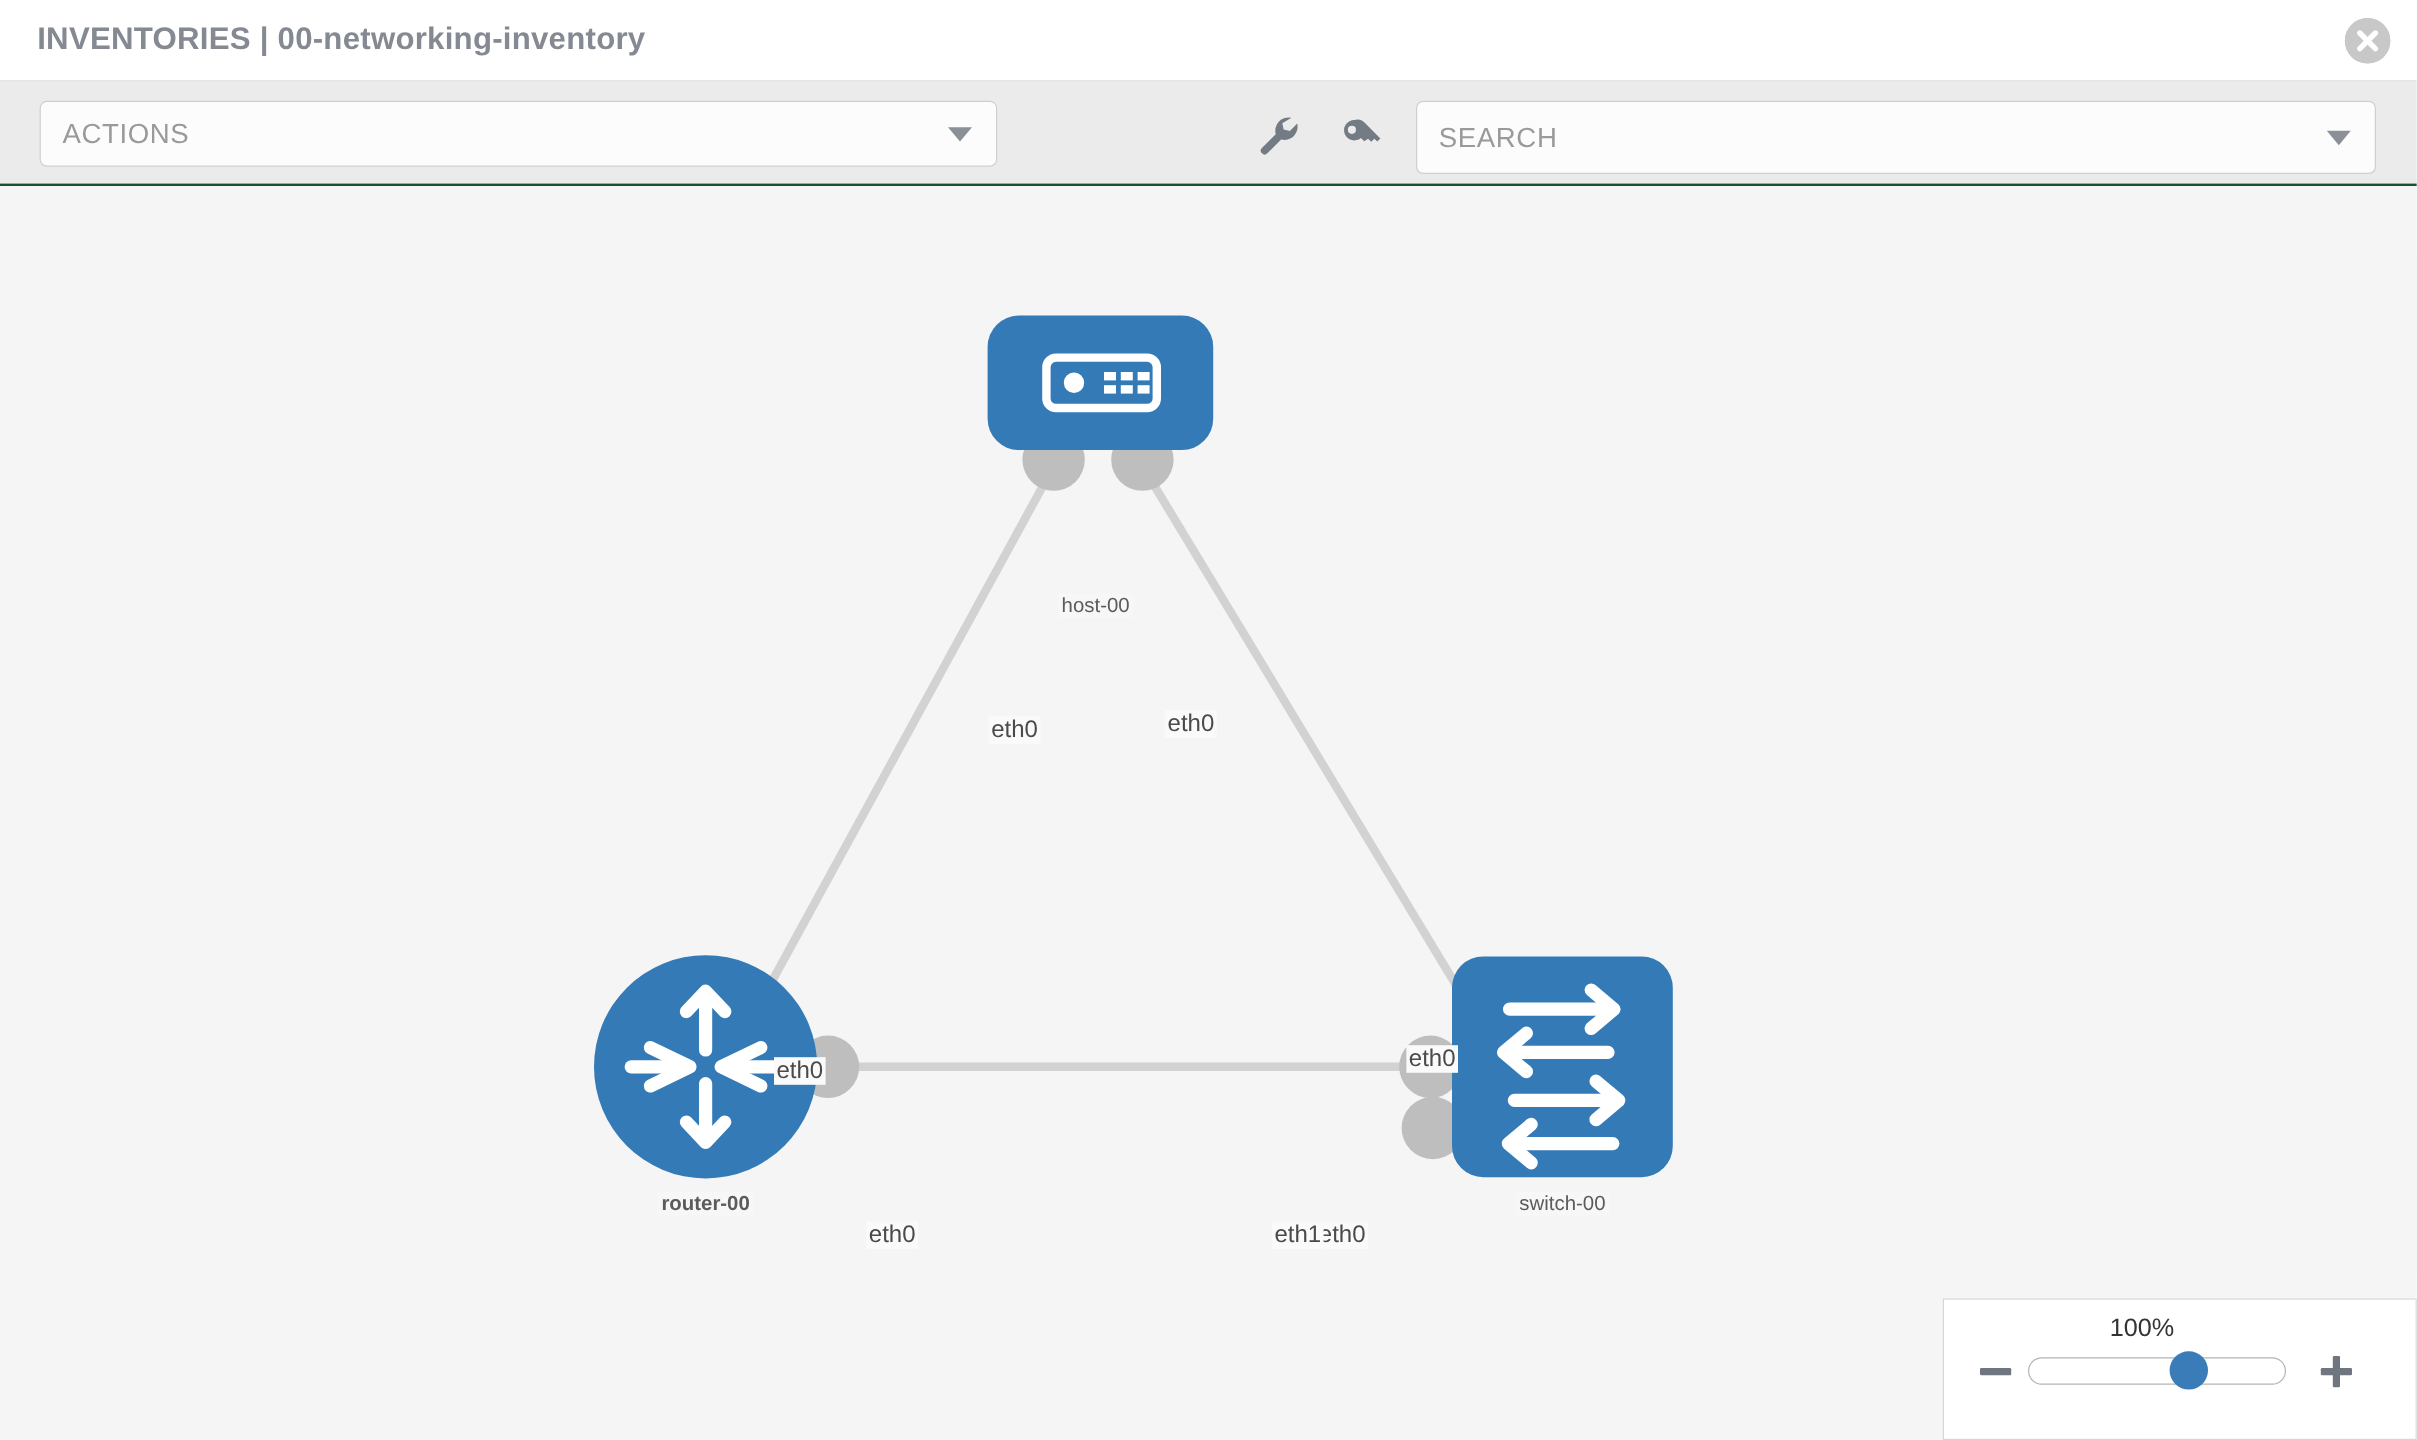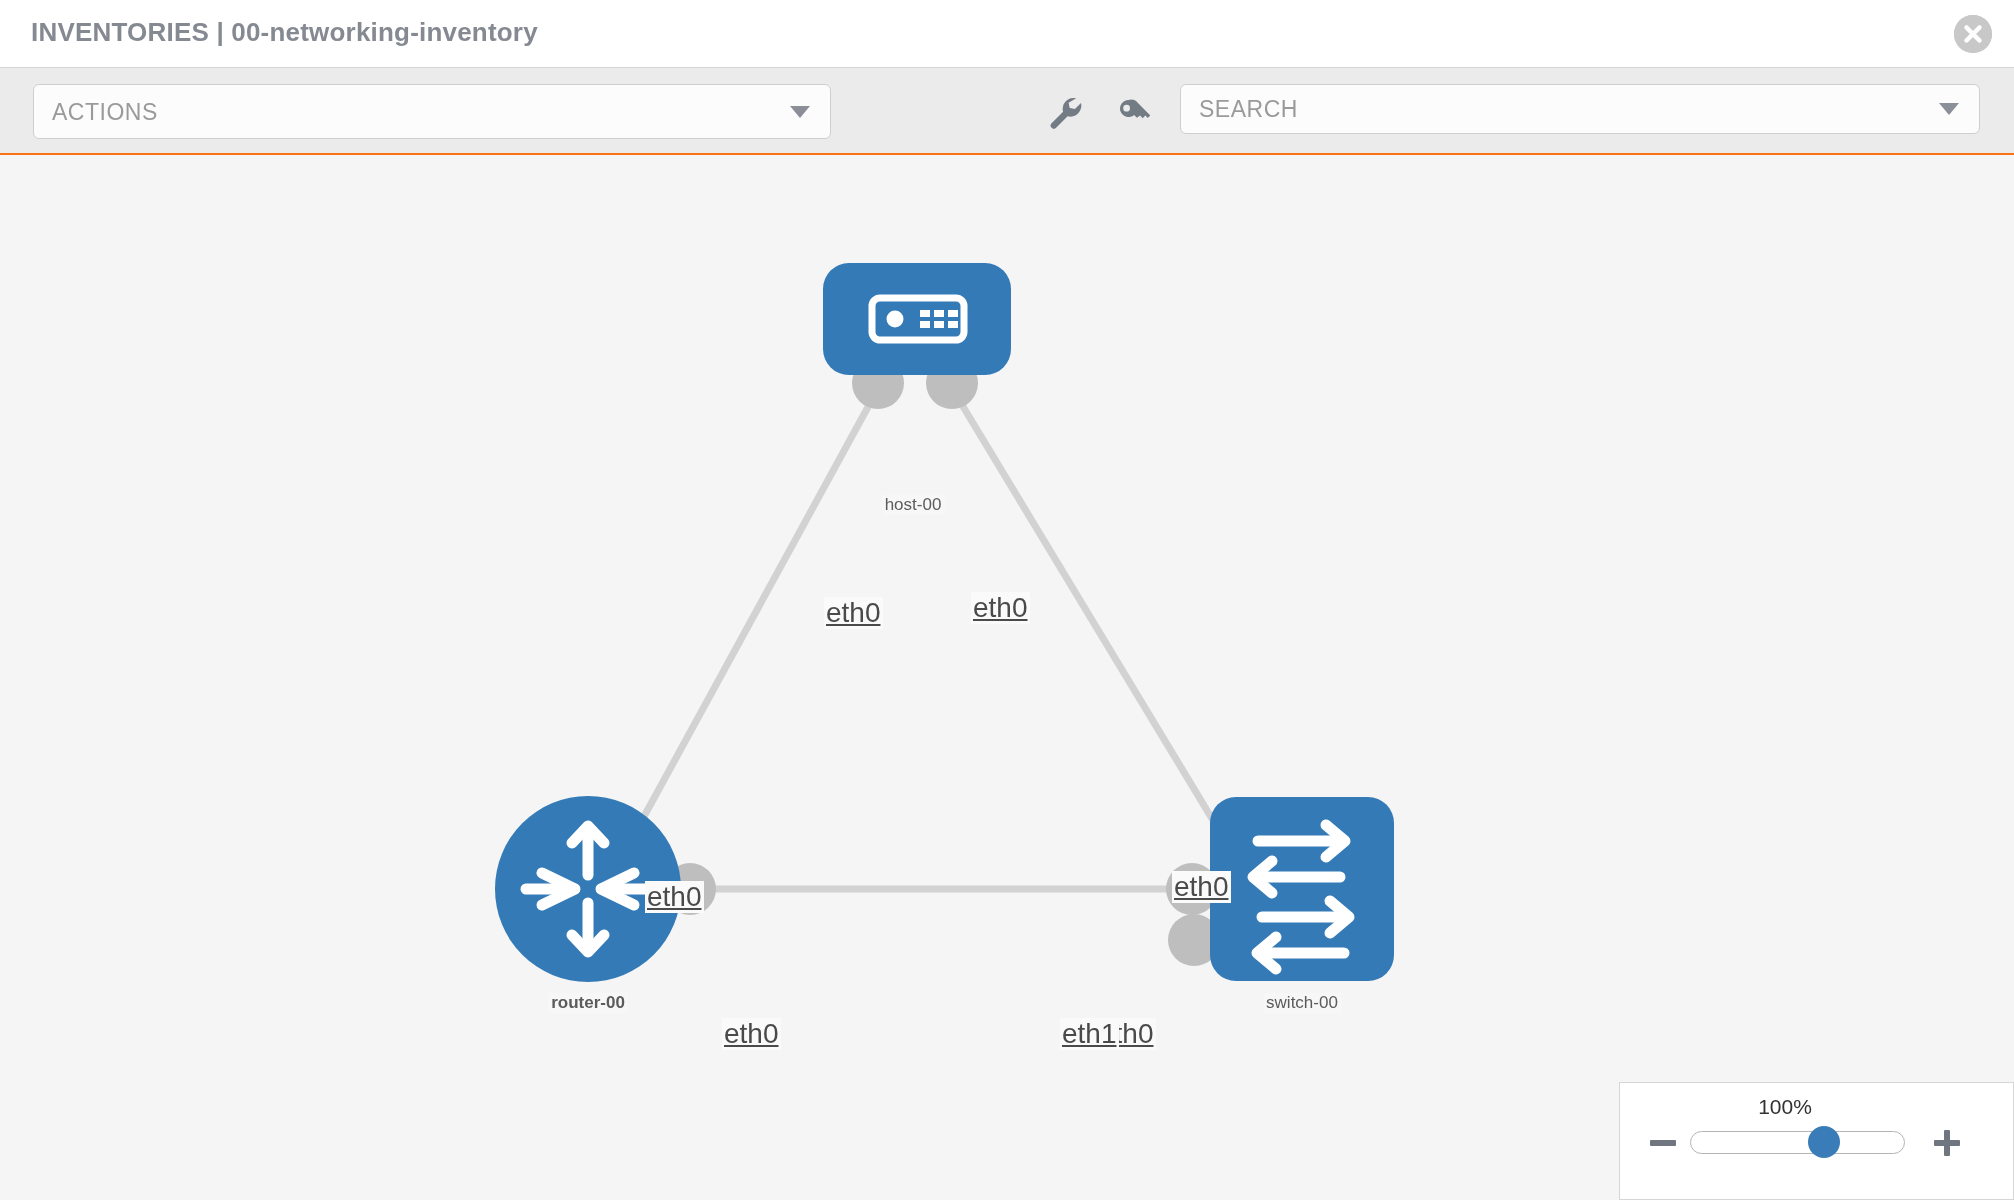--- a/index.html
+++ b/index.html
@@ -54,21 +54,21 @@
   .close-btn svg { display: block; }
 
   
   .toolbar {
     position: absolute;
     left: 0;
     top: 68px;
     width: 2014px;
     height: 87px;
     background: #ebebeb;
-    border-bottom: 2px solid #f97316;
+    border-bottom: 2px solid #14532d;
     box-sizing: border-box;
   }
 
   .select-box {
     position: absolute;
     background: #fcfcfc;
     border: 1px solid #cfcfcf;
     border-radius: 6px;
     box-sizing: border-box;
     cursor: pointer;
@@ -98,21 +98,21 @@
   #actions-select {
     left: 33px;
     top: 16px;
     width: 798px;
     height: 55px;
   }
   #search-select {
     left: 1180px;
     top: 16px;
     width: 800px;
-    height: 50px;
+    height: 61px;
   }
 
   .tool-icon {
     position: absolute;
     top: 26px;
     width: 40px;
     height: 36px;
     cursor: pointer;
   }
   #wrench-icon-btn { left: 1046px; }
@@ -138,26 +138,25 @@
     position: absolute;
     font-size: 17px;
     color: #5b5b5b;
     background: #f7f7f7;
     padding: 0 3px;
     white-space: nowrap;
     transform: translateX(-50%);
   }
   .iface-label {
     position: absolute;
-    font-size: 28px;
+    font-size: 20px;
     color: #4a4a4a;
     background: #fafafa;
     padding: 0 2px;
     white-space: nowrap;
-    text-decoration: underline;
   }
 
   
   .zoom-panel {
     position: absolute;
     left: 1619px;
     top: 1082px;
     width: 395px;
     height: 118px;
     background: #ffffff;

